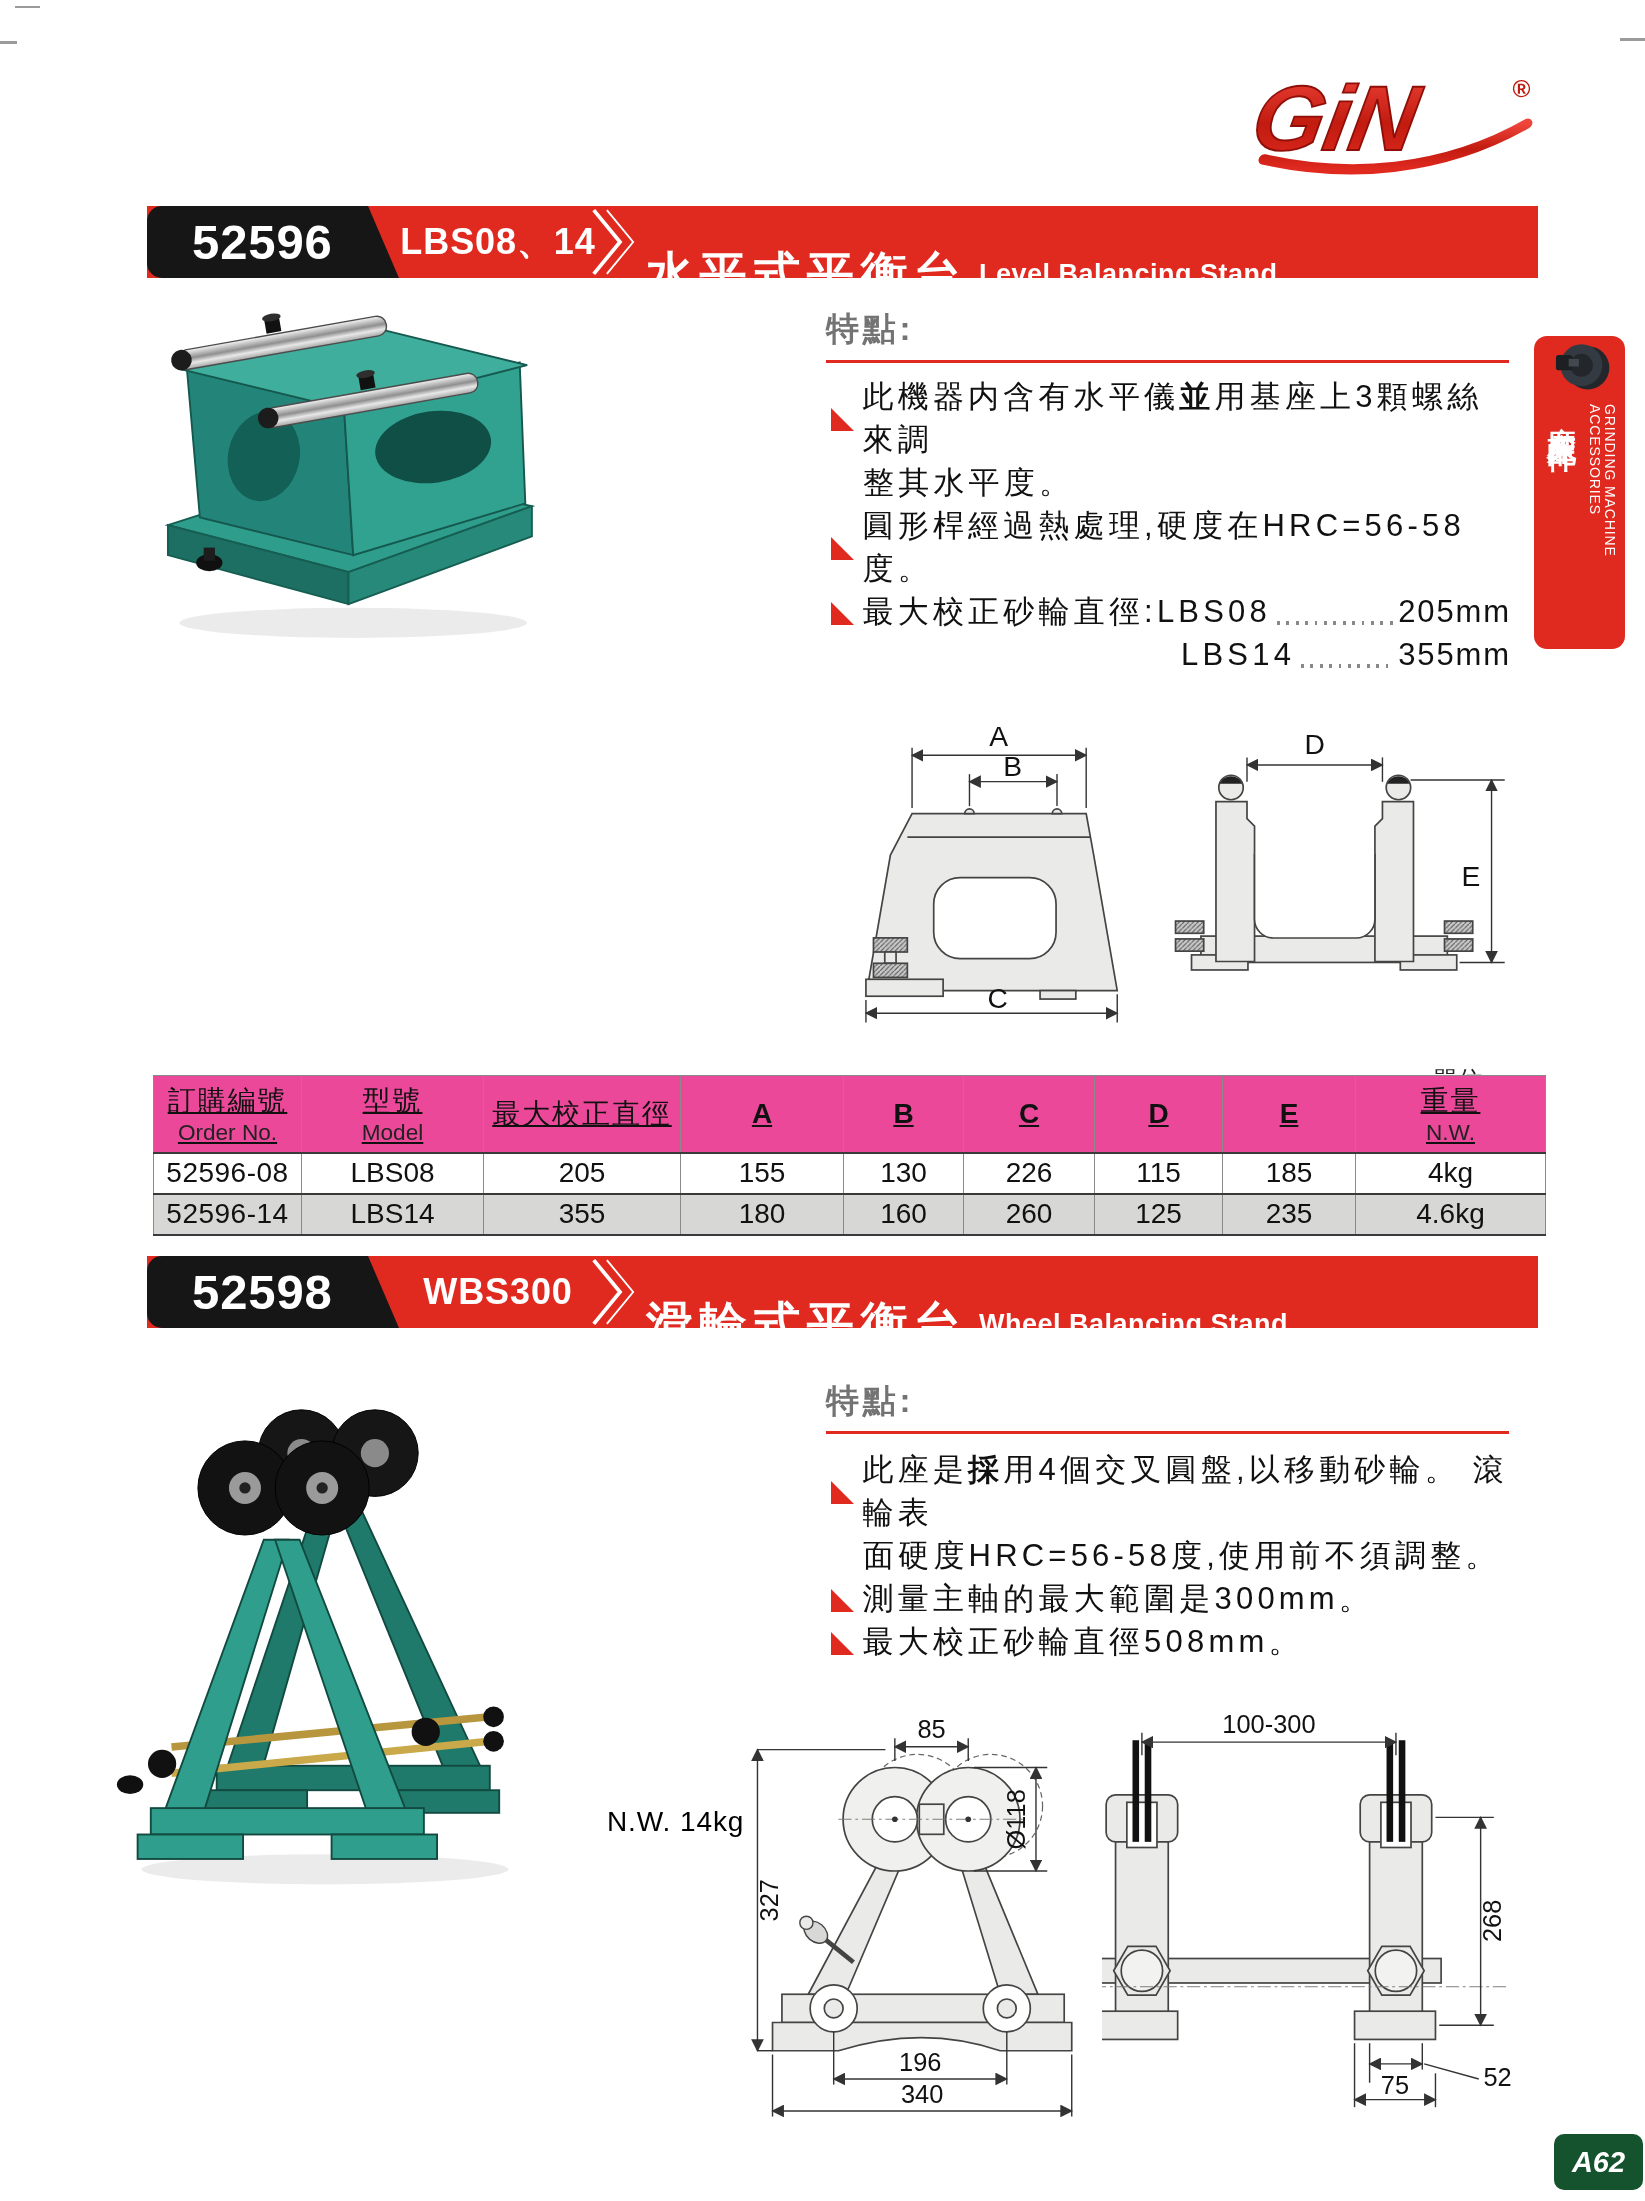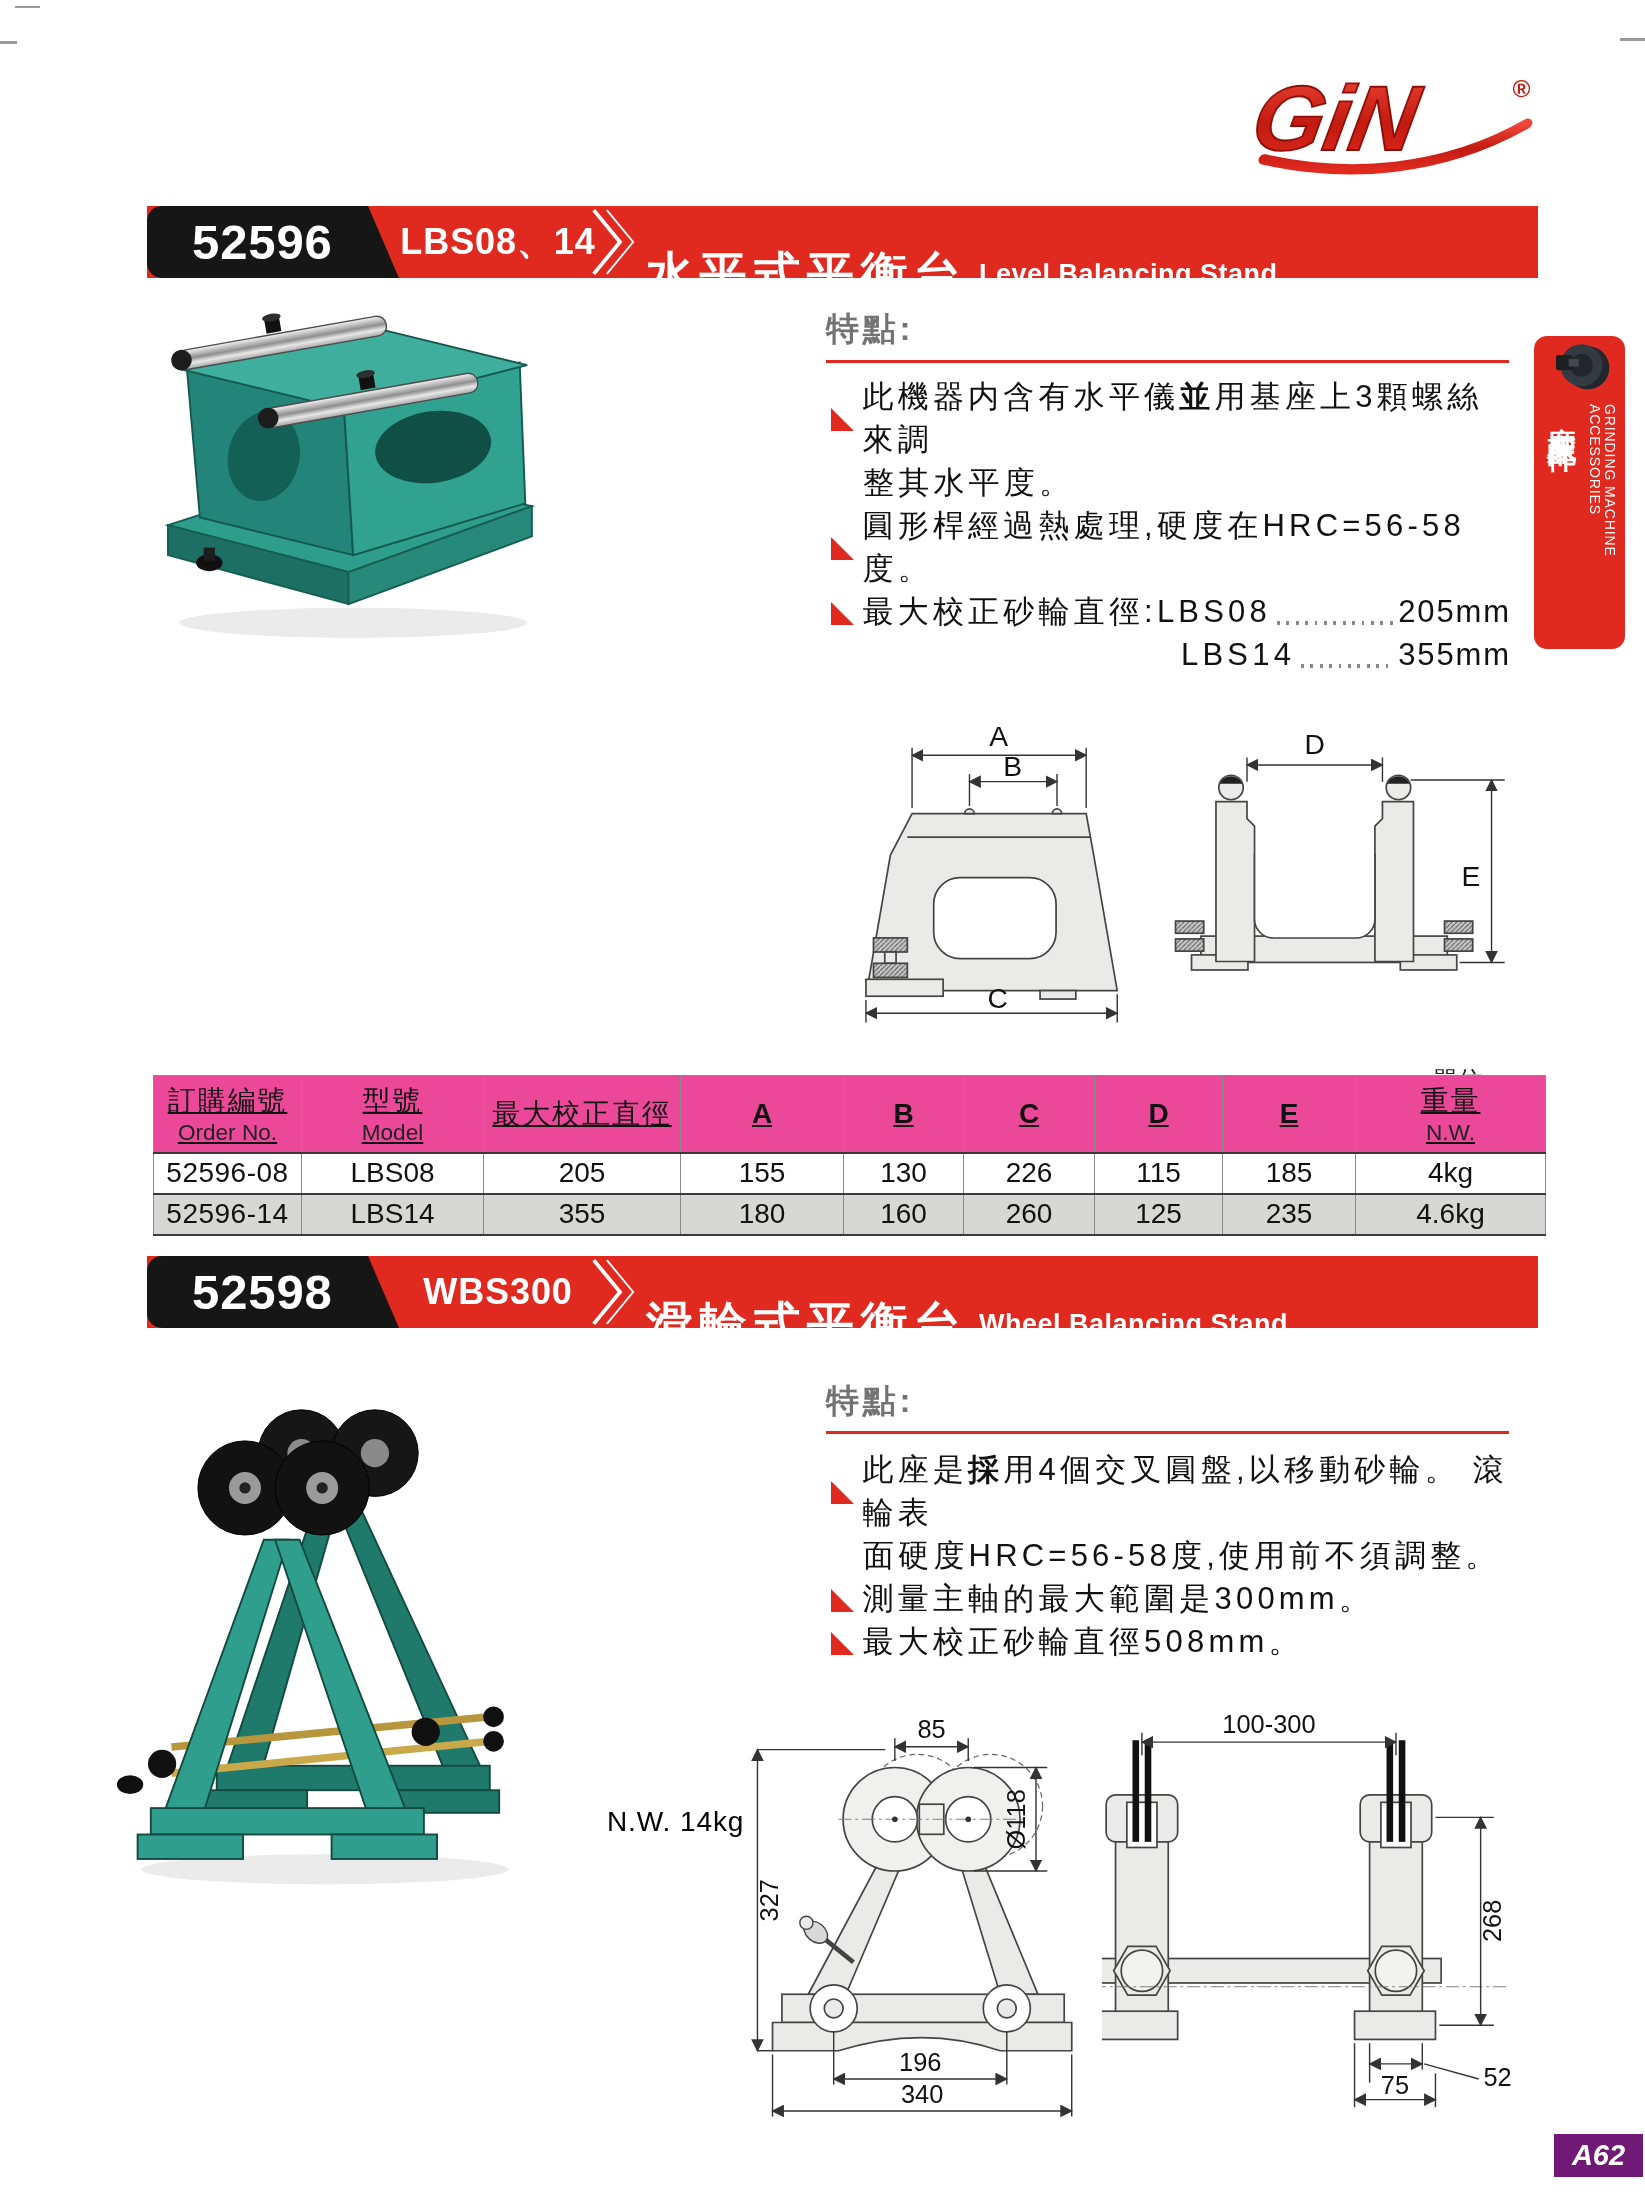--- a/index.html
+++ b/index.html
@@ -50,22 +50,22 @@
   .ord{font-weight:bold;letter-spacing:0.5px;}
   .unit-note{position:absolute;left:1345px;top:1064px;width:188px;text-align:right;font-size:25.4px;color:#222;}
 
   
   .side-tab{position:absolute;left:1534px;top:336px;width:91px;height:313px;background:#e02a20;
             border-radius:13px;display:flex;flex-direction:column;align-items:center;}
   .tab-text{display:flex;flex-direction:row;gap:5.6px;margin-top:1.9px;}
   .tab-cn{writing-mode:vertical-rl;text-orientation:upright;color:#fff;font-size:29px;letter-spacing:5.6px;font-weight:bold;}
   .tab-en{writing-mode:vertical-rl;color:#fff;font-size:14px;letter-spacing:0.9px;max-height:245px;line-height:1.05;}
 
-  .badge{position:absolute;left:1554px;top:2134px;width:89px;height:43px;background:#701a75;color:#fff;
-         font-size:29px;font-weight:bold;font-style:italic;display:flex;align-items:center;justify-content:center;}
+  .badge{position:absolute;left:1554px;top:2134px;width:89px;height:56px;background:#14532d;color:#fff;
+         font-size:29px;font-weight:bold;font-style:italic;display:flex;align-items:center;justify-content:center;border-radius:10px;}
   .nw{position:absolute;left:607px;top:1806px;color:#000000;font-size:28px;letter-spacing:0.9px;}
 
   svg text{font-family:"Liberation Sans","DejaVu Sans",sans-serif;}
   .dimtxt{font-size:30px;fill:#111;}
   .dimnum{font-size:27px;fill:#111;}
 </style>
 </head>
 <body>
 
 <div class="page">

